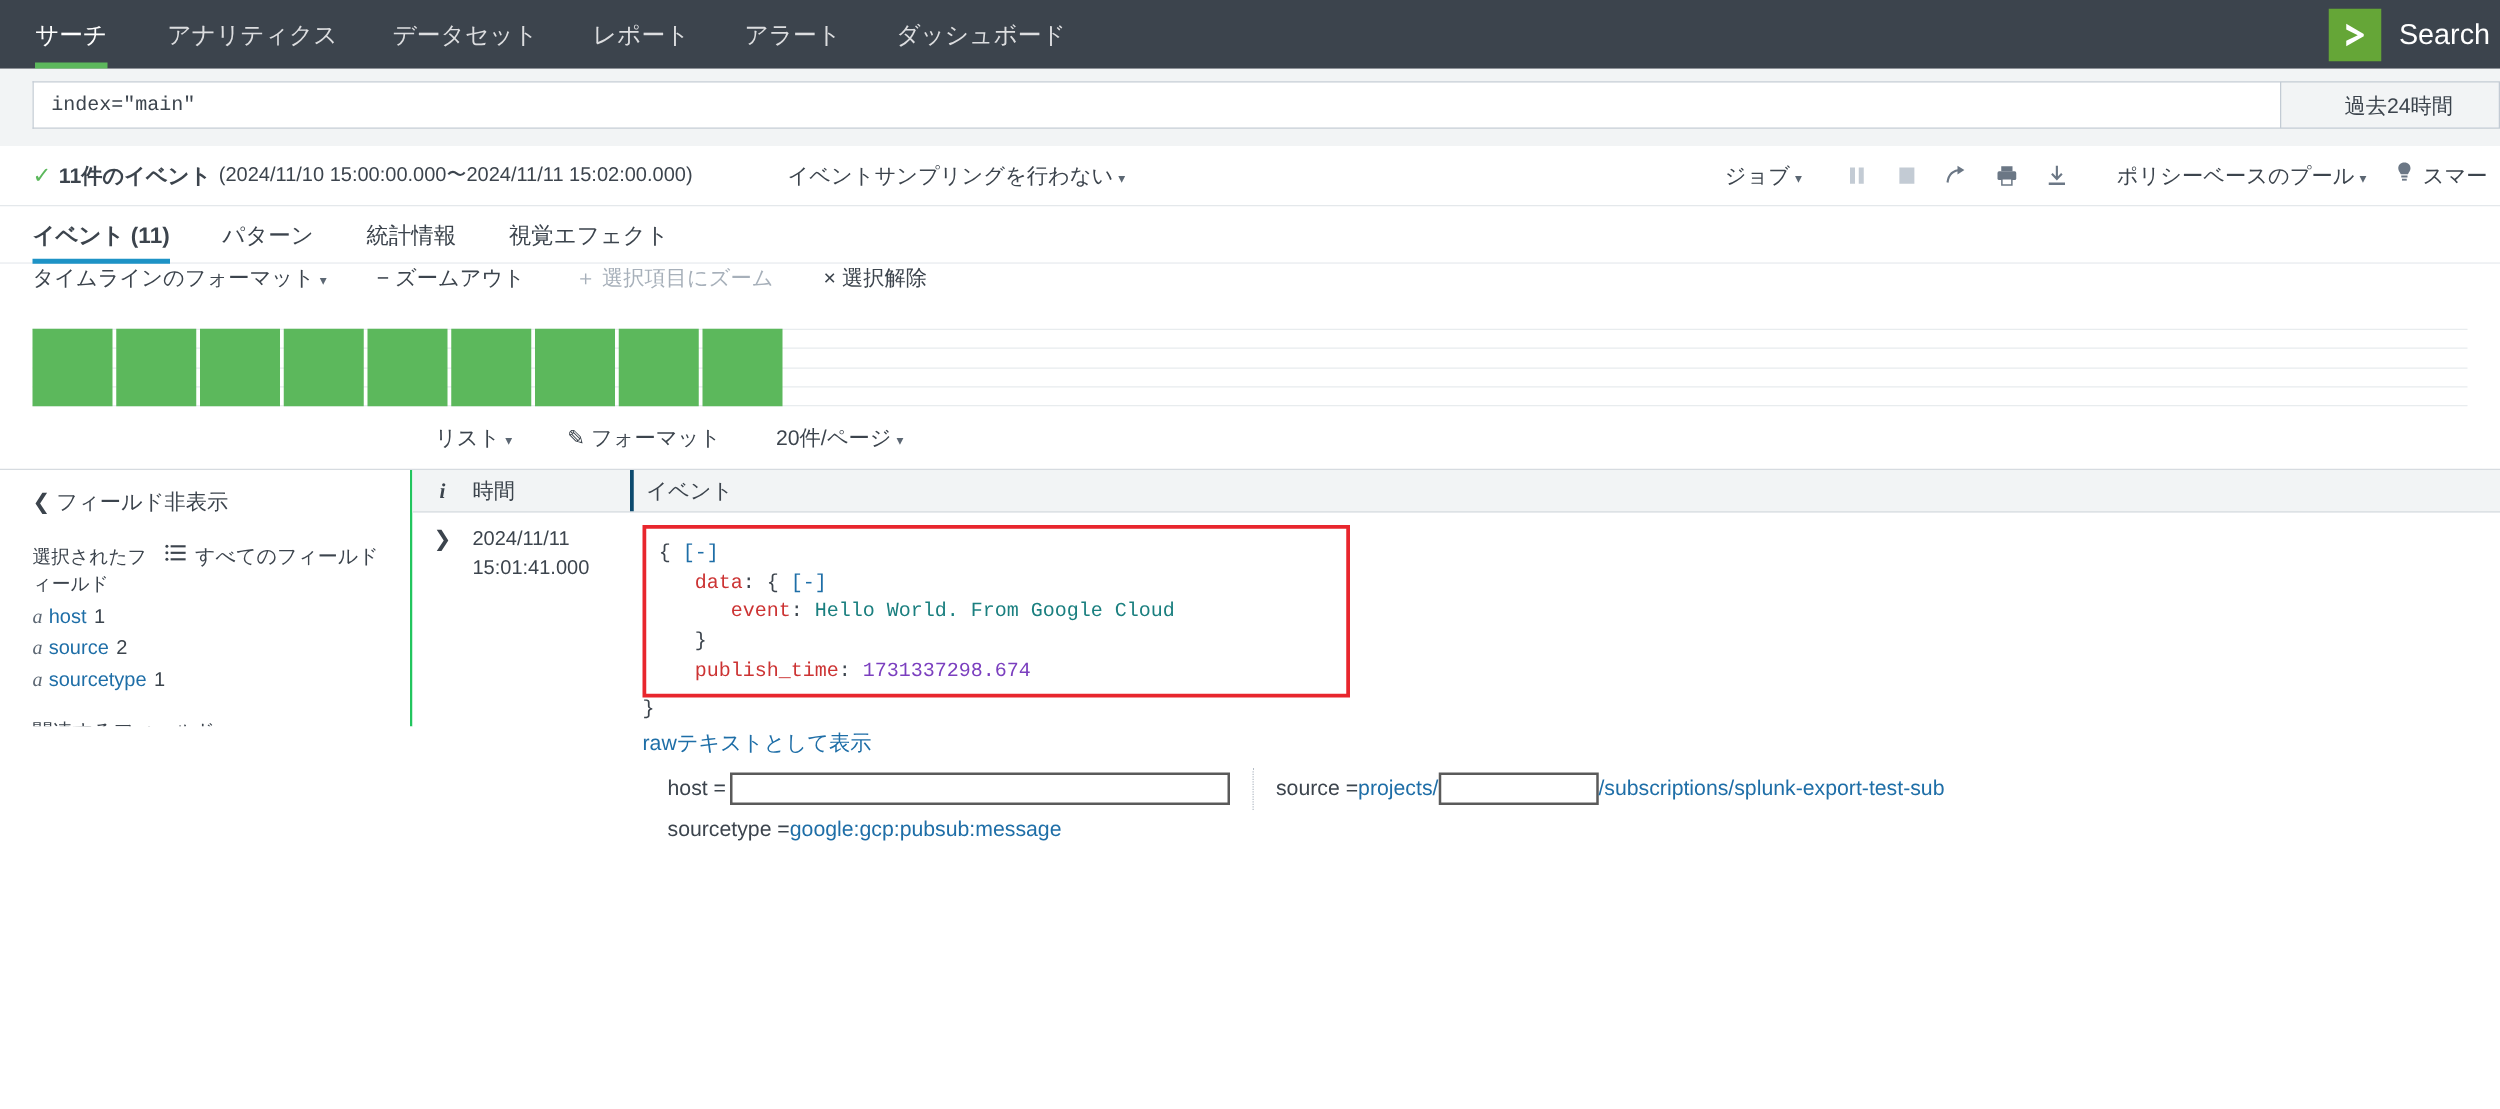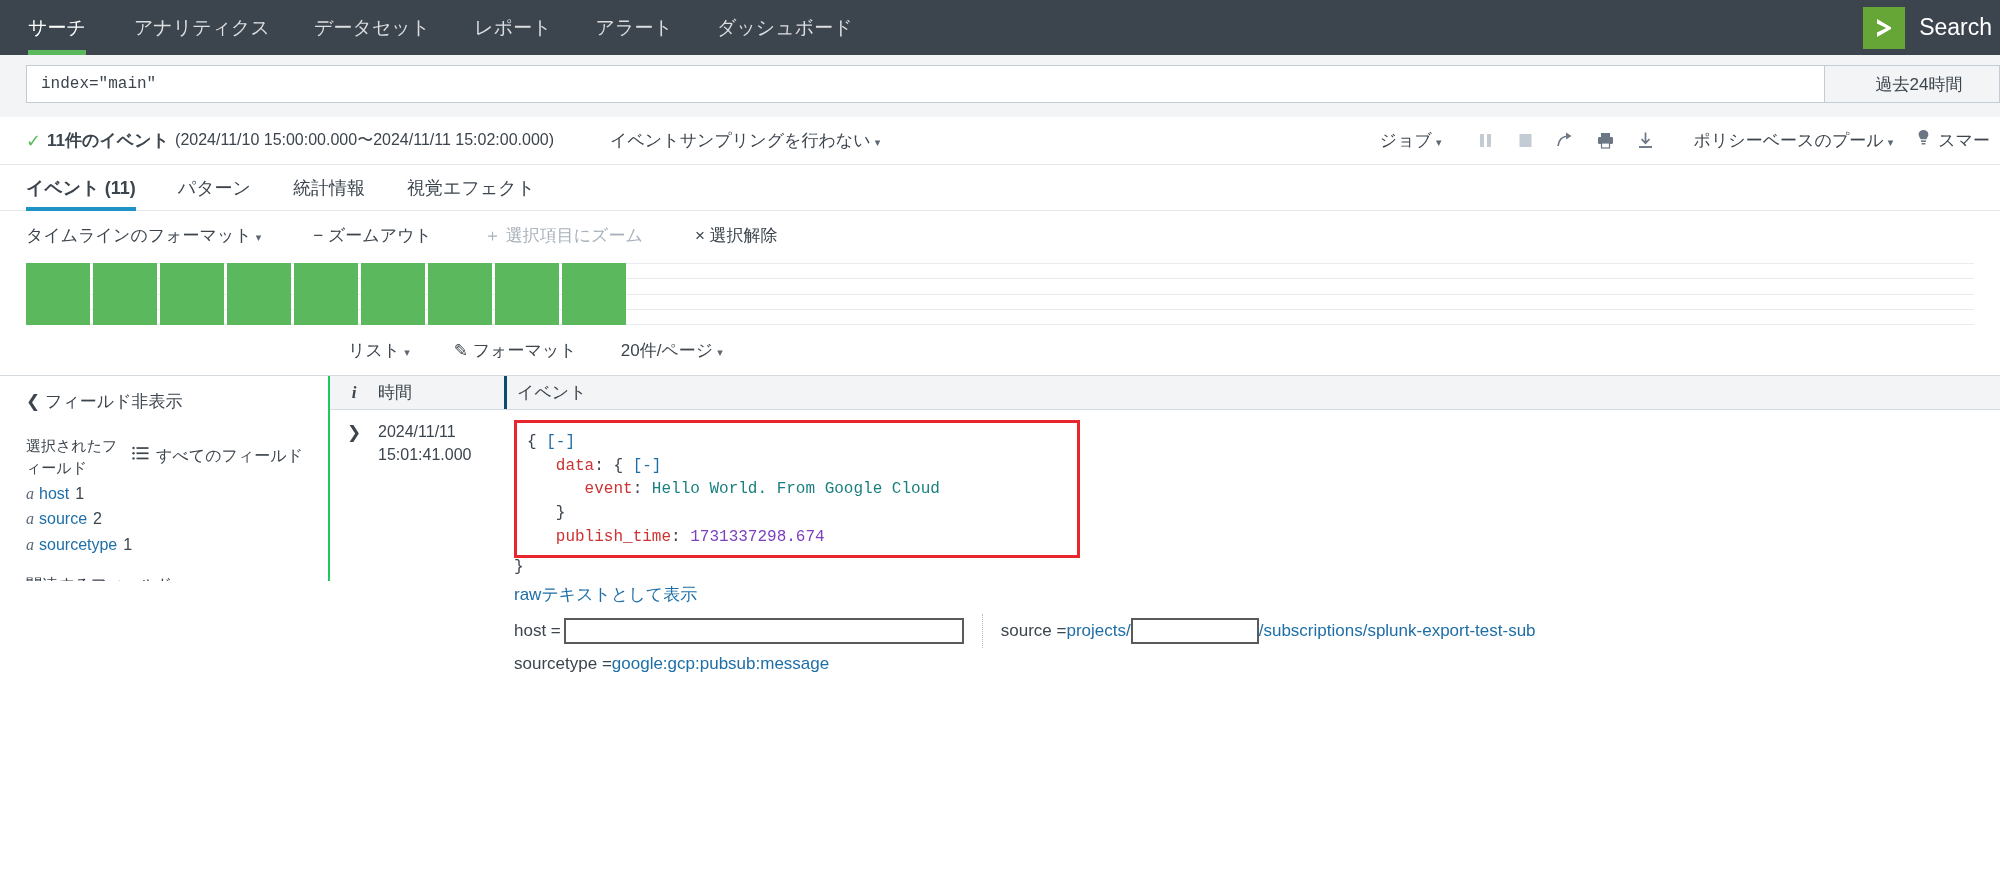--- a/index.html
+++ b/index.html
@@ -78,21 +78,21 @@
   }
 
   
   .resultsbar {
     height: 48px; background: #ffffff; display: flex; align-items: center;
     padding: 0 26px; position: relative; border-bottom: 1px solid #e4e8eb;
   }
   .check { color: #5cb85c; font-size: 18px; margin-right: 6px; font-weight: bold; }
   .evt-count { font-size: 17px; font-weight: bold; color: #3c444d; }
   .evt-range { font-size: 16px; color: #3c444d; margin-left: 6px; }
-  .sampling { font-size: 17px; color: #3c444d; margin-left: 56px; cursor: pointer; white-space: nowrap; }
+  .sampling { font-size: 17px; color: #3c444d; margin-left: 76px; cursor: pointer; white-space: nowrap; }
   .rb-right {
     position: absolute; right: 0; top: 0; height: 100%;
     display: flex; align-items: center; gap: 0;
   }
   .job-menu { font-size: 17px; color: #3c444d; cursor: pointer; margin-right: 24px; white-space: nowrap; }
   .icon-btn {
     width: 40px; height: 32px; display: flex; align-items: center;
     justify-content: center; cursor: pointer; color: #6b7785;
   }
   .icon-btn.disabled { color: #c3cbd4; }
@@ -113,21 +113,21 @@
     cursor: pointer; position: relative; white-space: nowrap;
   }
   .tab.active { font-weight: bold; }
   .tab.active::after {
     content: ""; position: absolute; left: 0; right: 0; bottom: -1px;
     height: 4px; background: #1e93c6;
   }
 
   
   .timeline-tools {
-    height: 48px; display: flex; align-items: center; padding: 0 26px; gap: 12px;
+    height: 48px; display: flex; padding: 0 26px; gap: 0;
     background: #fff;
   }
   .tl-btn { font-size: 17px; color: #3c444d; cursor: pointer; margin-right: 40px; white-space: nowrap; }
   .tl-btn.disabled { color: #a7b0ba; cursor: default; }
   .timeline-chart {
     position: relative; height: 62px; margin: 4px 26px 0 26px;
     background: #ffffff;
   }
   .tl-gridlines { position: absolute; inset: 0; }
   .tl-gridlines div {
@@ -145,21 +145,21 @@
 
   
   .body-area { display: flex; border-top: 1px solid #d6dbe0; height: 206px; }
 
   
   .sidebar {
     width: 330px; flex: none; border-right: 2px solid #22c55e;
     padding: 14px 0 0 26px; background: #fff; overflow: hidden;
   }
   .hide-fields { font-size: 17px; color: #3c444d; cursor: pointer; margin-bottom: 22px; }
-  .fields-head { display: flex; align-items: center; gap: 6px; }
+  .fields-head { display: flex; align-items: flex-start; gap: 6px; }
   .sel-fields-label { font-size: 15px; color: #3c444d; width: 100px; line-height: 1.45; }
   .all-fields {
     font-size: 16px; color: #3c444d; cursor: pointer;
     display: flex; align-items: flex-start; gap: 7px; white-space: nowrap;
   }
   .field-list { margin-top: 2px; }
   .field-row { font-size: 16px; line-height: 1.6; white-space: nowrap; }
   .f-type { font-style: italic; color: #5c6773; font-family: "Liberation Serif", serif; margin-right: 5px; }
   .f-name { color: #1e6ea7; cursor: pointer; }
   .f-count { color: #3c444d; margin-left: 6px; }
@@ -197,21 +197,21 @@
   .j-toggle { color: #1e6ea7; cursor: pointer; }
   .j-str { color: #1a7f7f; }
   .j-num { color: #7b3fbf; }
   .json-tail {
     font-family: "Liberation Mono", "DejaVu Sans Mono", monospace;
     font-size: 16px; color: #3c444d; white-space: pre; line-height: 1.48;
     margin-top: -2px;
   }
   .raw-link { font-size: 17px; color: #1e6ea7; cursor: pointer; margin-top: 3px; display: inline-block; }
   .meta-rows { margin-top: 8px; font-size: 17px; color: #3c444d; }
-  .meta-line { display: flex; align-items: center; gap: 0; line-height: 1.7; }
+  .meta-line { display: flex; align-items: center; gap: 0; line-height: 1.7; margin-left: 20px; }
   .meta-label { color: #3c444d; white-space: nowrap; }
   .meta-val { color: #1e6ea7; cursor: pointer; white-space: nowrap; }
   .redact {
     display: inline-block; border: 2px solid #5a5a5a; background: #ffffff;
     height: 26px; vertical-align: middle;
   }
   .redact-host { width: 400px; margin-left: 3px; }
   .redact-proj { width: 128px; }
   .meta-sep { width: 1px; height: 34px; border-left: 1px dotted #b5bdc6; margin: 0 18px; }
   .meta-second { margin-top: 2px; text-align: center; }

